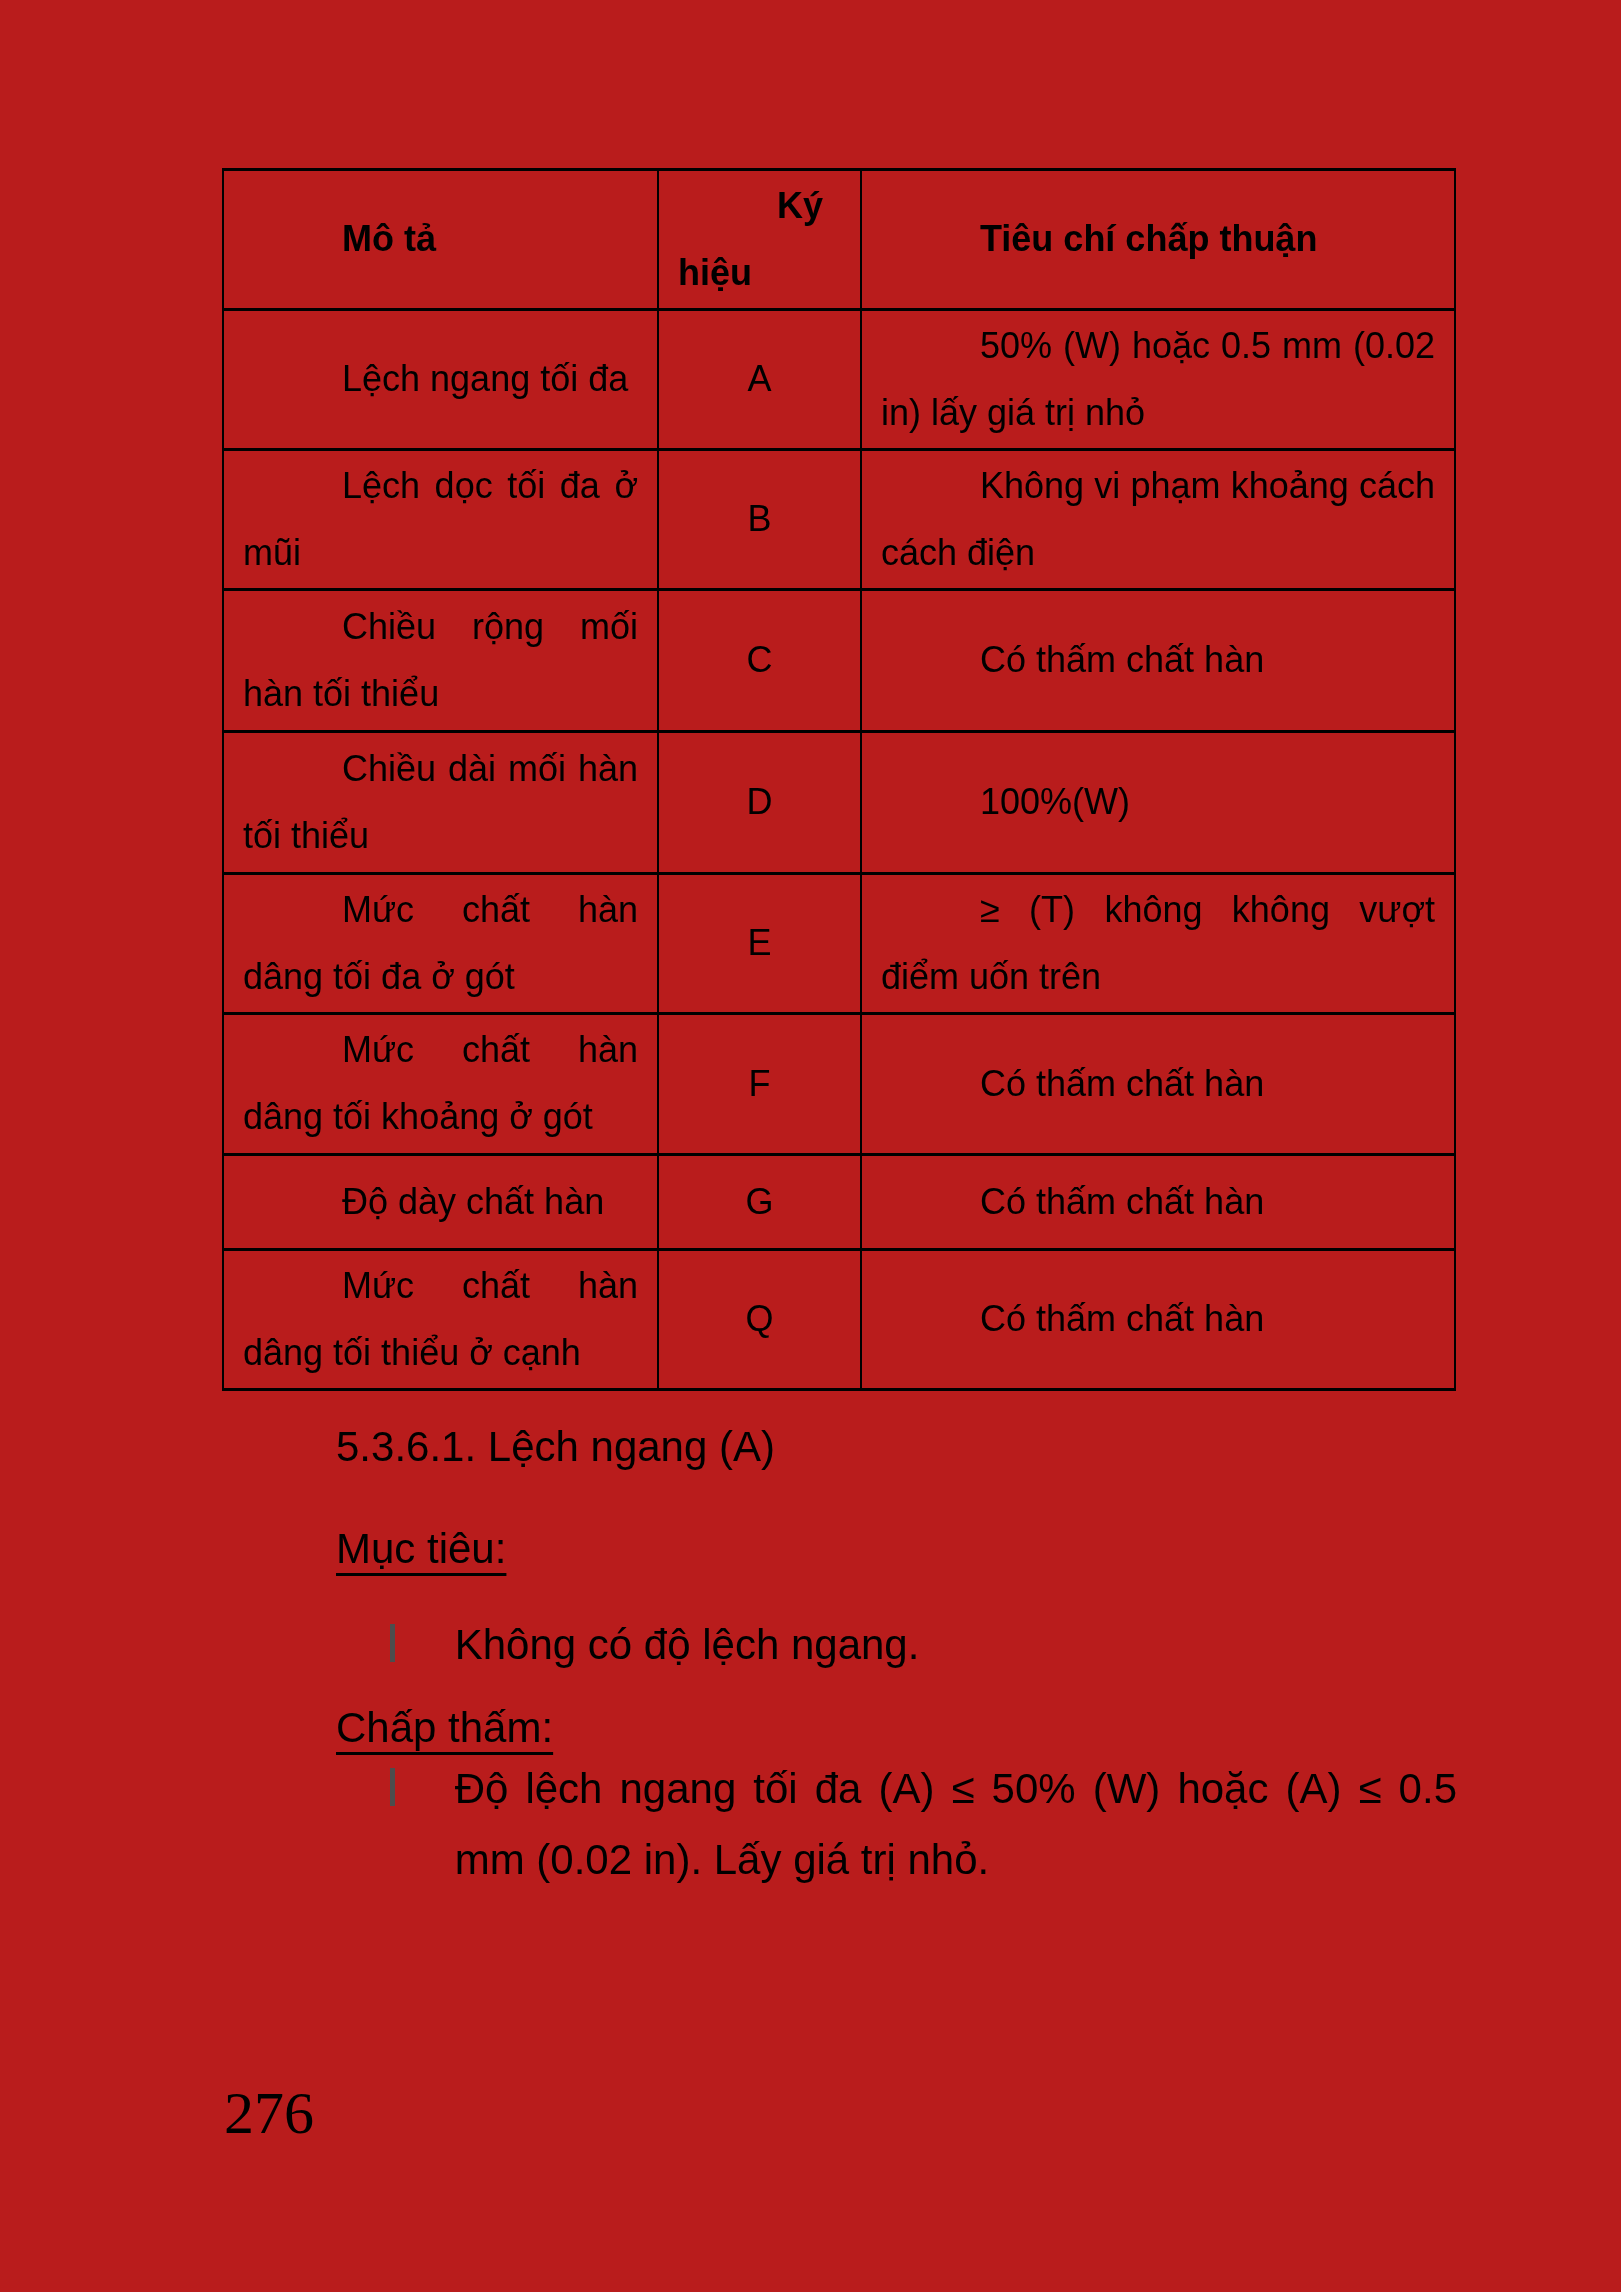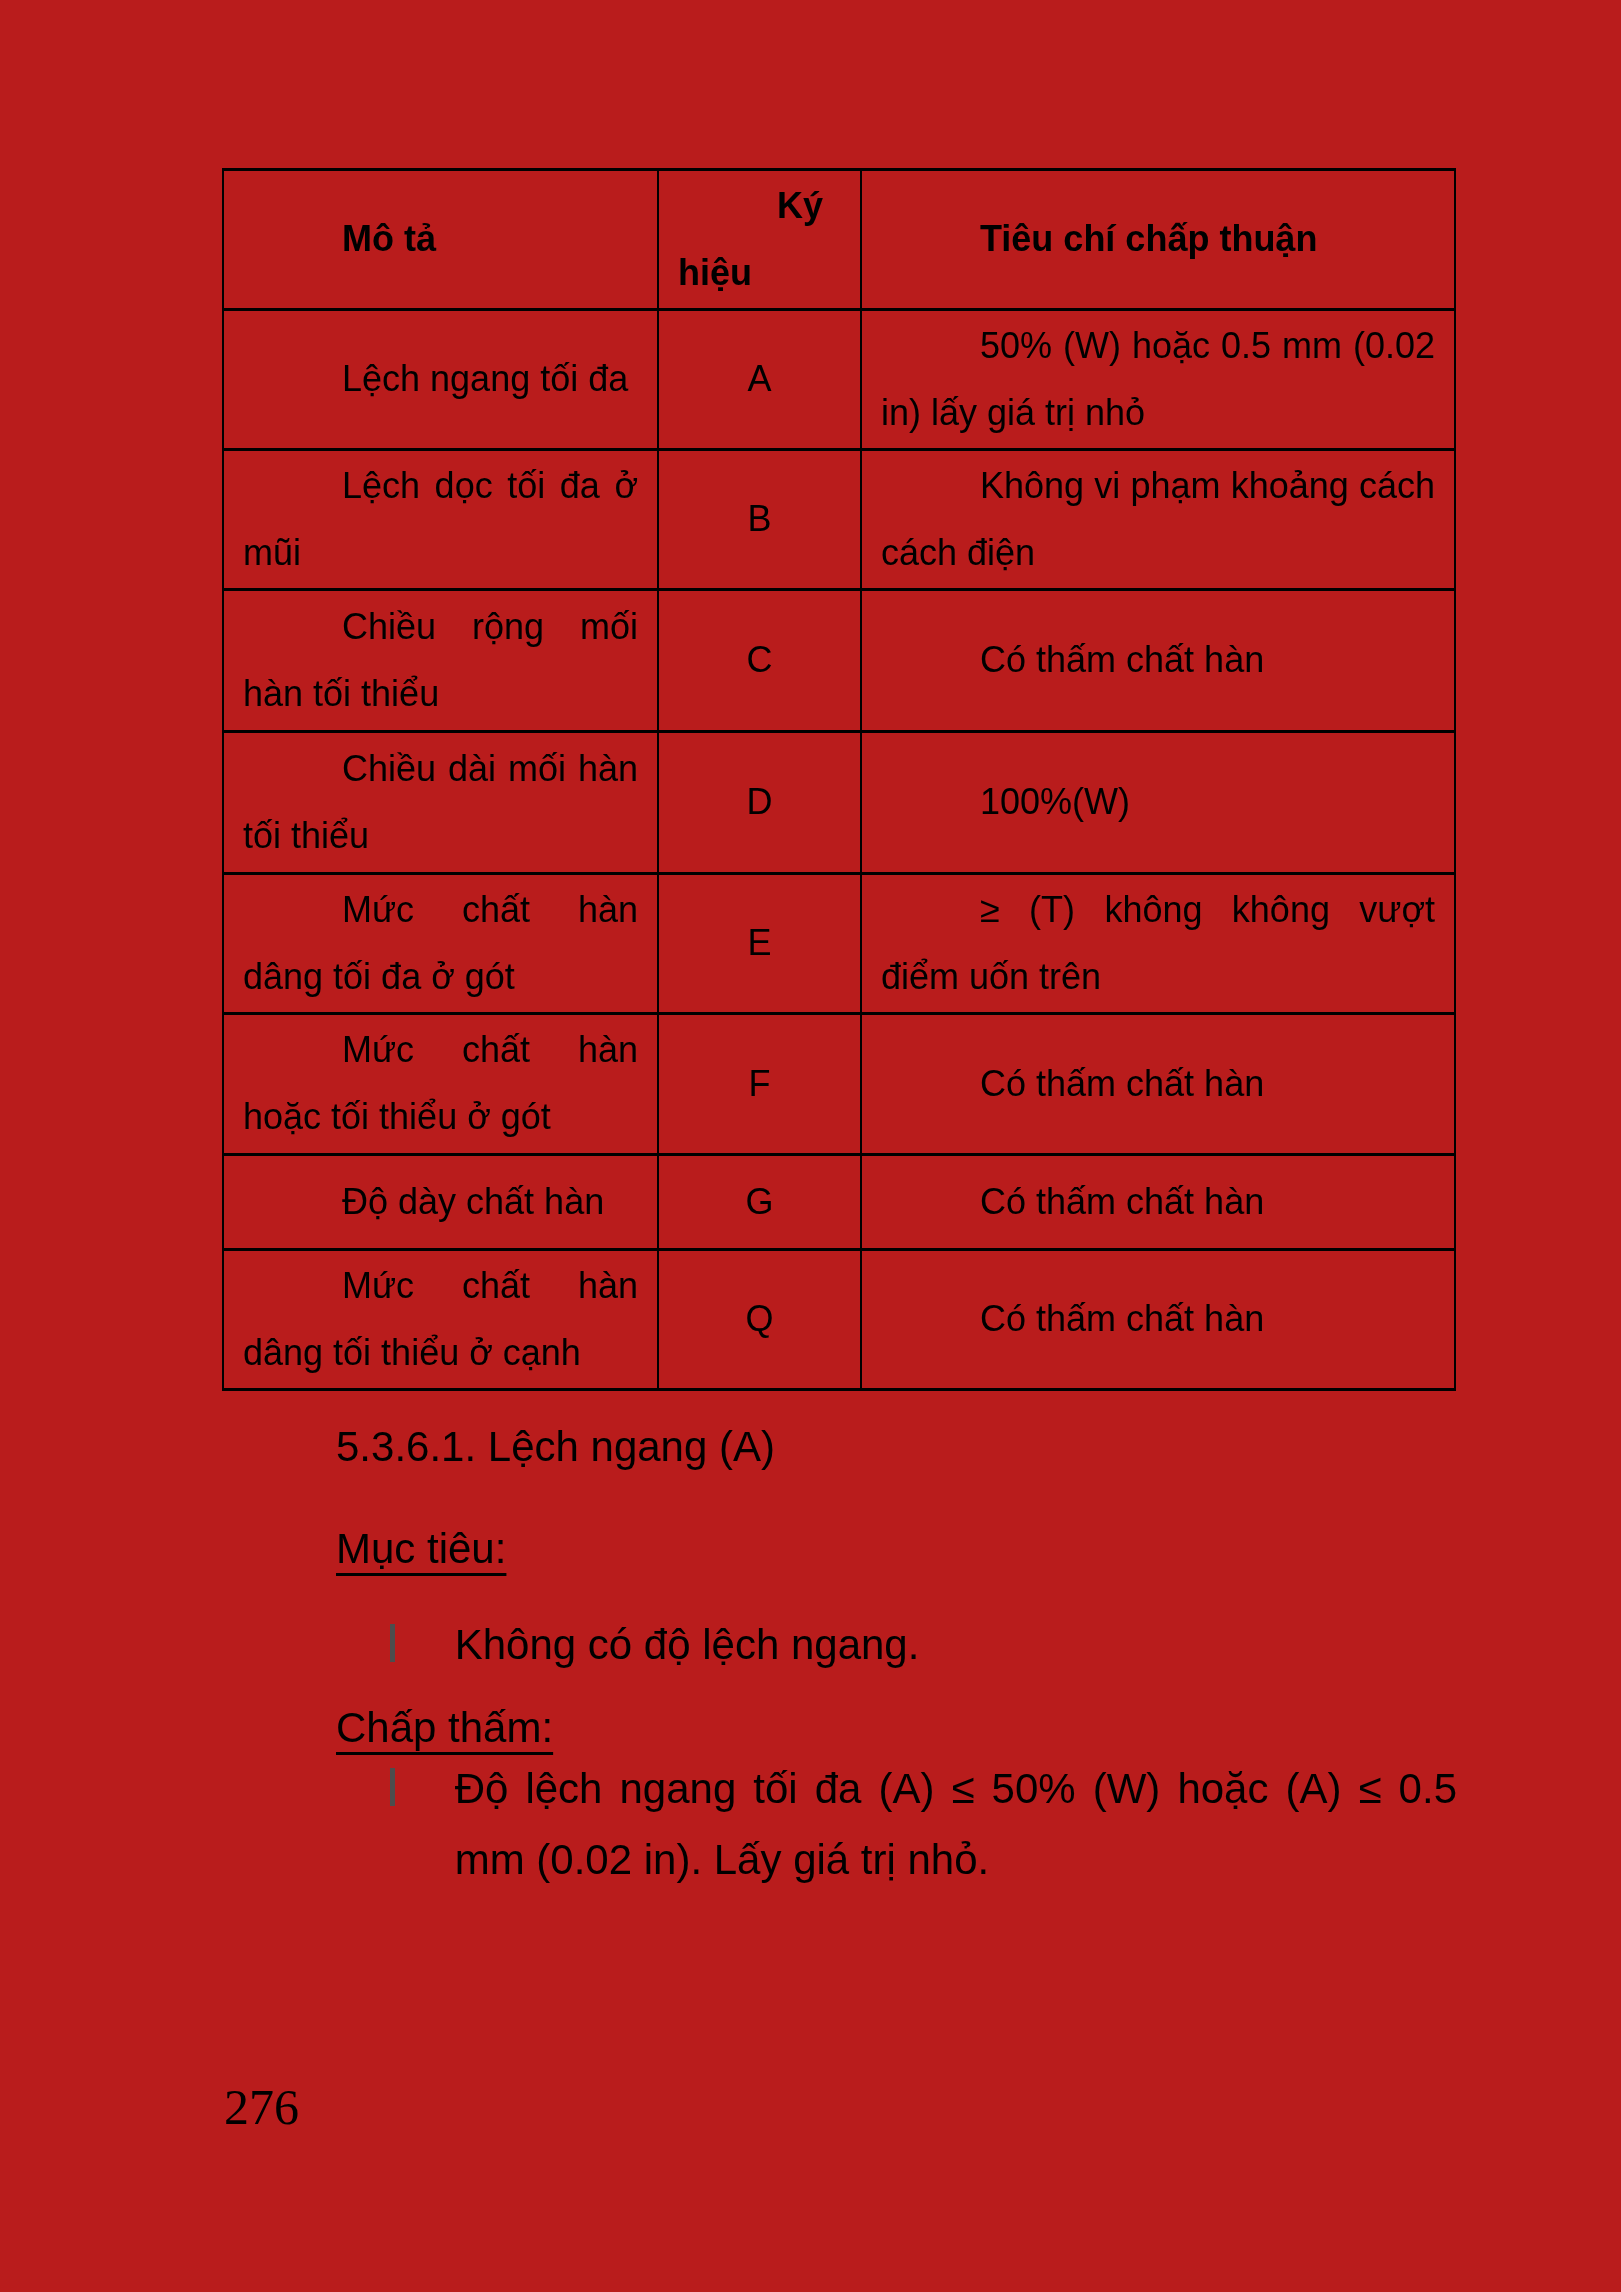--- a/index.html
+++ b/index.html
@@ -83,21 +83,21 @@
     margin-top: 15px;
     margin-right: 60px;
   }
   .bullet-text { flex: 1 1 auto; text-align: justify; }
 
   .page-number {
     position: absolute;
     left: 224px;
     top: 2080px;
     font-family: "Liberation Serif", serif;
-    font-size: 50px;
+    font-size: 60px;
     line-height: 1.1;
   }
 </style>
 </head>
 <body>
 
 <div class="page">
 
   <table class="criteria-table">
     <colgroup>
@@ -132,21 +132,21 @@
         <td>Chiều dài mối hàn tối thiểu</td>
         <td class="sym">D</td>
         <td>100%(W)</td>
       </tr>
       <tr class="h148">
         <td>Mức chất hàn dâng tối đa ở gót</td>
         <td class="sym">E</td>
         <td>≥ (T) không không vượt điểm uốn trên</td>
       </tr>
       <tr class="h149">
-        <td>Mức chất hàn hoặc tối thiểu ở gót</td>
+        <td>Mức chất hàn dâng tối khoảng ở gót</td>
         <td class="sym">F</td>
         <td>Có thấm chất hàn</td>
       </tr>
       <tr class="h100">
         <td>Độ dày chất hàn</td>
         <td class="sym">G</td>
         <td>Có thấm chất hàn</td>
       </tr>
       <tr class="h148">
         <td>Mức chất hàn dâng tối thiểu ở cạnh</td>

